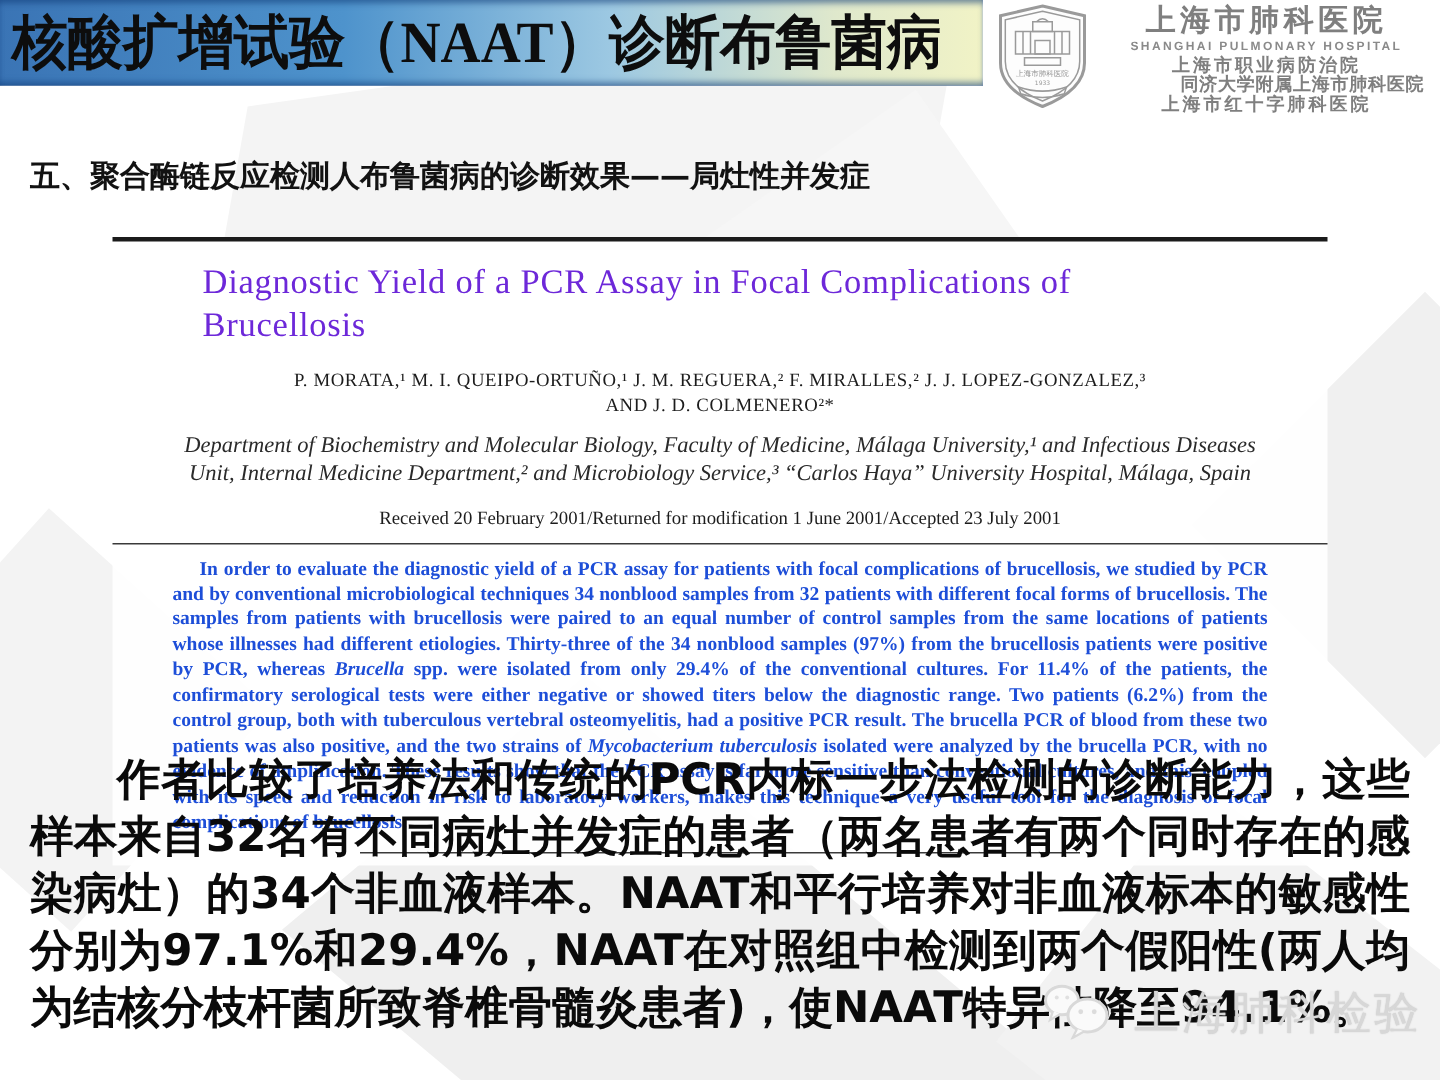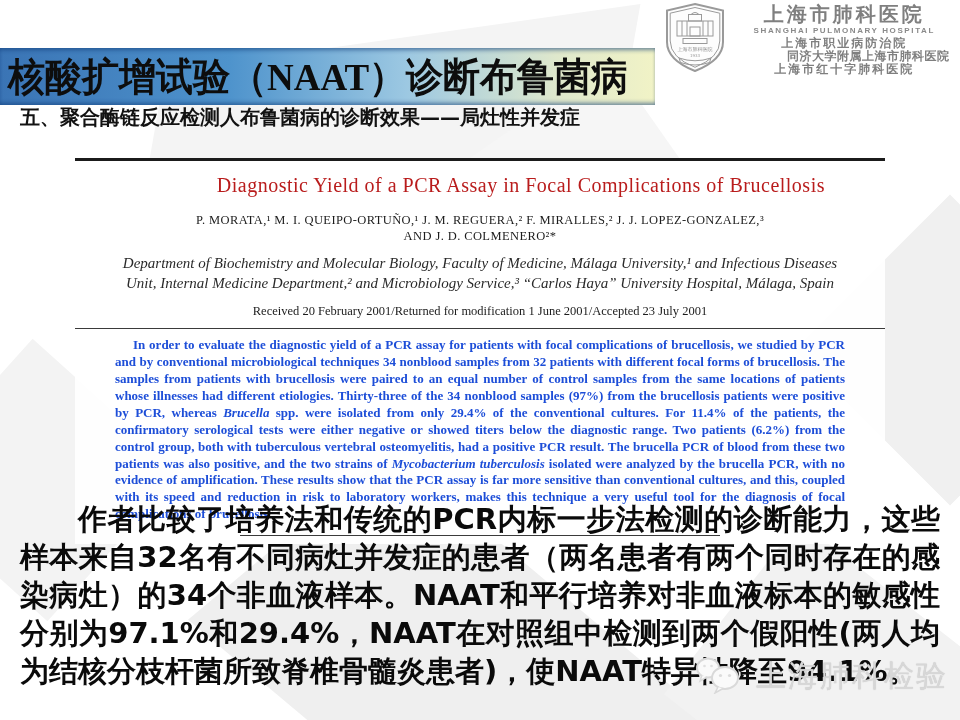--- a/index.html
+++ b/index.html
@@ -15,21 +15,21 @@
   .bg3{left:240px;top:540px;width:420px;height:260px;background:#efefef;transform:rotate(40deg) skewX(-10deg);}
   .bg4{left:700px;top:590px;width:300px;height:220px;background:#f2f2f2;transform:rotate(38deg);}
   .bg5{left:-60px;top:380px;width:200px;height:200px;background:#f3f3f3;transform:rotate(42deg);}
   .bg6{left:420px;top:120px;width:260px;height:160px;background:#f6f6f6;transform:rotate(-35deg);}
 
   
   .header-bar{
     position:absolute;left:0;top:0;width:655px;height:57px;z-index:2;
     background:linear-gradient(90deg,#3a74b5 0%,#4e93cc 35%,#9cc8e2 62%,#dfe8cc 85%,#f1f3c6 100%);
     box-shadow:inset 0 4px 4px -2px rgba(16,60,120,.60), inset 0 -4px 4px -2px rgba(16,60,120,.60);
-    display:flex;align-items:center;margin-top:48px;
+    display:flex;align-items:center;
   }
   .header-bar .title{
     font-family:"Liberation Serif", serif;
     font-size:37px;font-weight:bold;color:#0d0d0d;
     letter-spacing:0px;padding-left:8px;white-space:nowrap;
     transform:scaleY(1.05);
   }
 
   
   .logo{
@@ -51,22 +51,22 @@
   }
 
   
   .paper{
     position:absolute;left:75px;top:158px;width:810px;z-index:2;
     background:rgba(255,255,255,.92);
     font-family:"Liberation Serif", serif;color:#1c1c1c;
   }
   .paper .top-rule{height:0;border-top:3px solid #1b1b1b;}
   .paper .p-title{
-    margin:12px 60px 0 60px;text-align:right;
-    font-size:20px;line-height:1.28;color:#b91c1c;letter-spacing:.5px;
+    margin:12px 60px 0 60px;text-align:left;
+    font-size:23px;line-height:1.28;color:#6d28d9;letter-spacing:.5px;
   }
   .paper .p-authors{margin:13px 30px 0 30px;text-align:center;font-size:12.5px;letter-spacing:.4px;line-height:1.35;}
   .paper .p-authors .l2{display:block;}
   .paper .p-affil{margin:9px 45px 0 45px;text-align:center;font-style:italic;font-size:15px;line-height:1.3;color:#2a2a2a;}
   .paper .p-received{margin:11px 30px 0 30px;text-align:center;font-size:12.5px;}
   .paper .mid-rule{height:0;border-top:1px solid #3a3a3a;margin-top:9px;}
   .paper .p-abstract{
     margin:8px 40px 0 40px;text-align:justify;
     font-size:13px;font-weight:bold;line-height:1.30;color:#1d4ed8;
     text-indent:18px;

